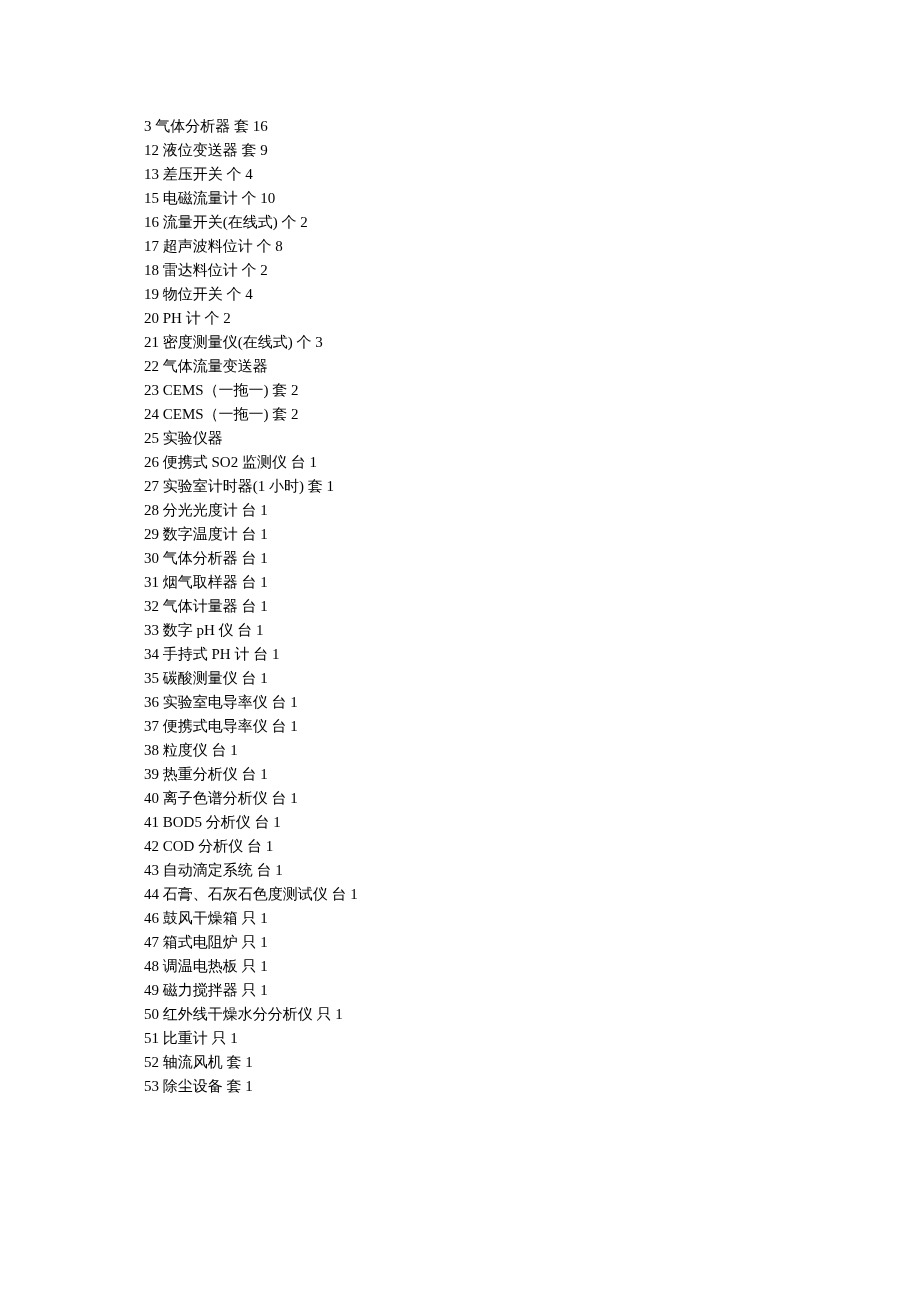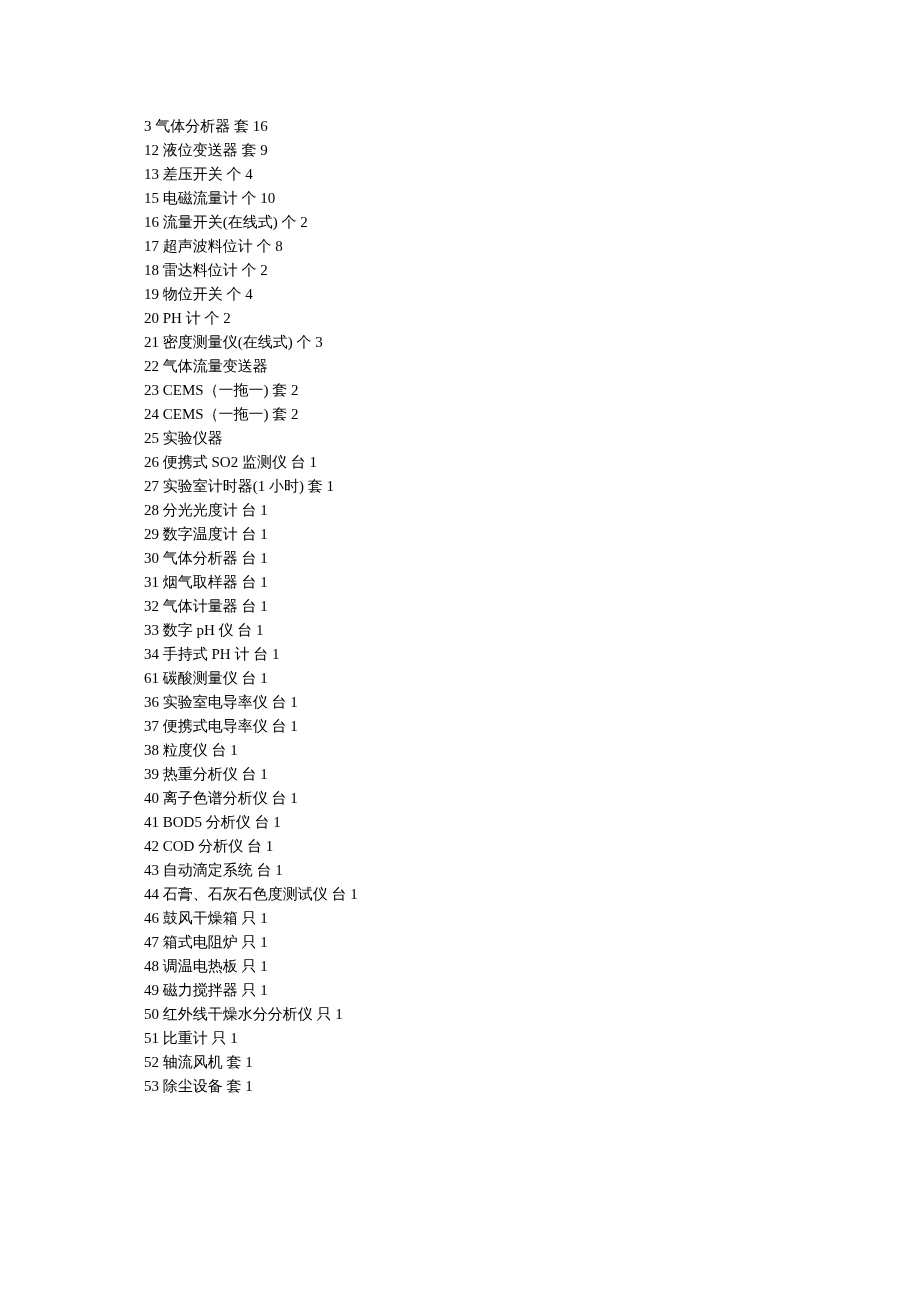--- a/index.html
+++ b/index.html
@@ -40,21 +40,21 @@
     <div class="line"><span>25</span> <span>实验仪器</span></div>
     <div class="line"><span>26</span> <span>便携式 SO2 监测仪</span>  <span>台</span> <span>1</span></div>
     <div class="line"><span>27</span> <span>实验室计时器(1 小时)</span>  <span>套</span> <span>1</span></div>
     <div class="line"><span>28</span> <span>分光光度计</span>  <span>台</span> <span>1</span></div>
     <div class="line"><span>29</span> <span>数字温度计</span>  <span>台</span> <span>1</span></div>
     <div class="line"><span>30</span> <span>气体分析器</span>  <span>台</span> <span>1</span></div>
     <div class="line"><span>31</span> <span>烟气取样器</span>  <span>台</span> <span>1</span></div>
     <div class="line"><span>32</span> <span>气体计量器</span>  <span>台</span> <span>1</span></div>
     <div class="line"><span>33</span> <span>数字 pH 仪</span>  <span>台</span> <span>1</span></div>
     <div class="line"><span>34</span> <span>手持式 PH 计</span>  <span>台</span> <span>1</span></div>
-    <div class="line"><span>61</span> <span>碳酸测量仪</span>  <span>台</span> <span>1</span></div>
+    <div class="line"><span>35</span> <span>碳酸测量仪</span>  <span>台</span> <span>1</span></div>
     <div class="line"><span>36</span> <span>实验室电导率仪</span>  <span>台</span> <span>1</span></div>
     <div class="line"><span>37</span> <span>便携式电导率仪</span>  <span>台</span> <span>1</span></div>
     <div class="line"><span>38</span> <span>粒度仪</span>  <span>台</span> <span>1</span></div>
     <div class="line"><span>39</span> <span>热重分析仪</span>  <span>台</span> <span>1</span></div>
     <div class="line"><span>40</span> <span>离子色谱分析仪</span>  <span>台</span> <span>1</span></div>
     <div class="line"><span>41</span> <span>BOD5 分析仪</span>  <span>台</span> <span>1</span></div>
     <div class="line"><span>42</span> <span>COD 分析仪</span>  <span>台</span> <span>1</span></div>
     <div class="line"><span>43</span> <span>自动滴定系统</span>  <span>台</span> <span>1</span></div>
     <div class="line"><span>44</span> <span>石膏、石灰石色度测试仪</span>  <span>台</span> <span>1</span></div>
     <div class="line"><span>46</span> <span>鼓风干燥箱</span>  <span>只</span> <span>1</span></div>

